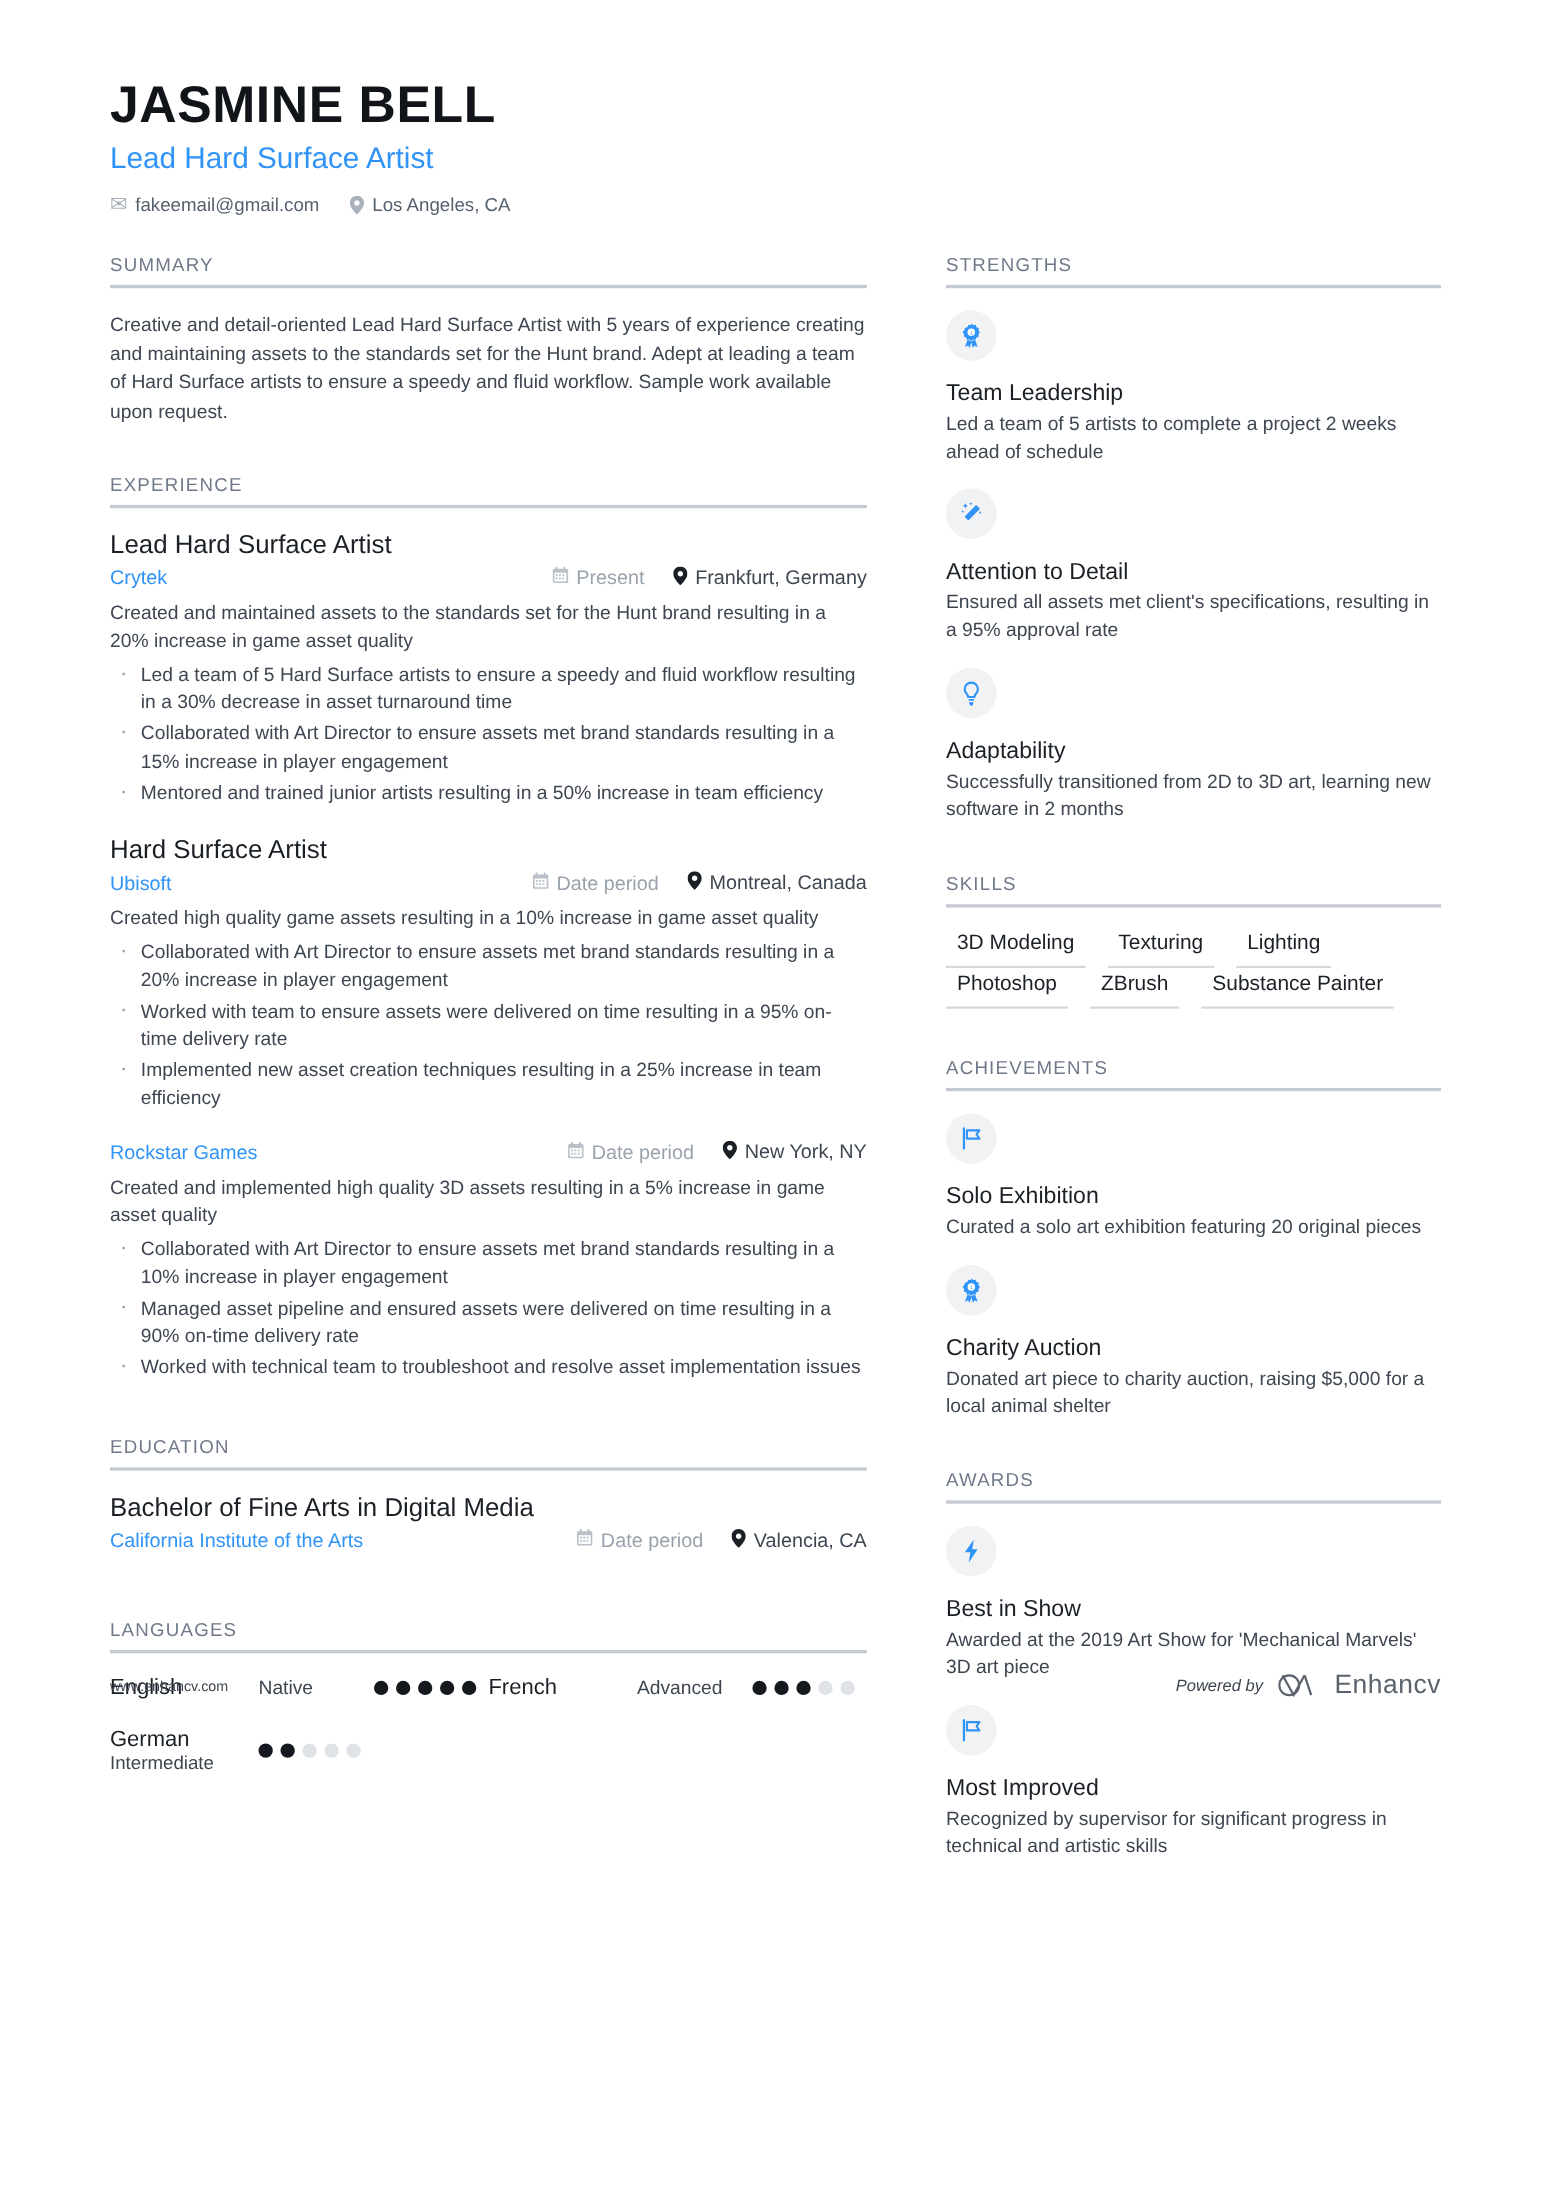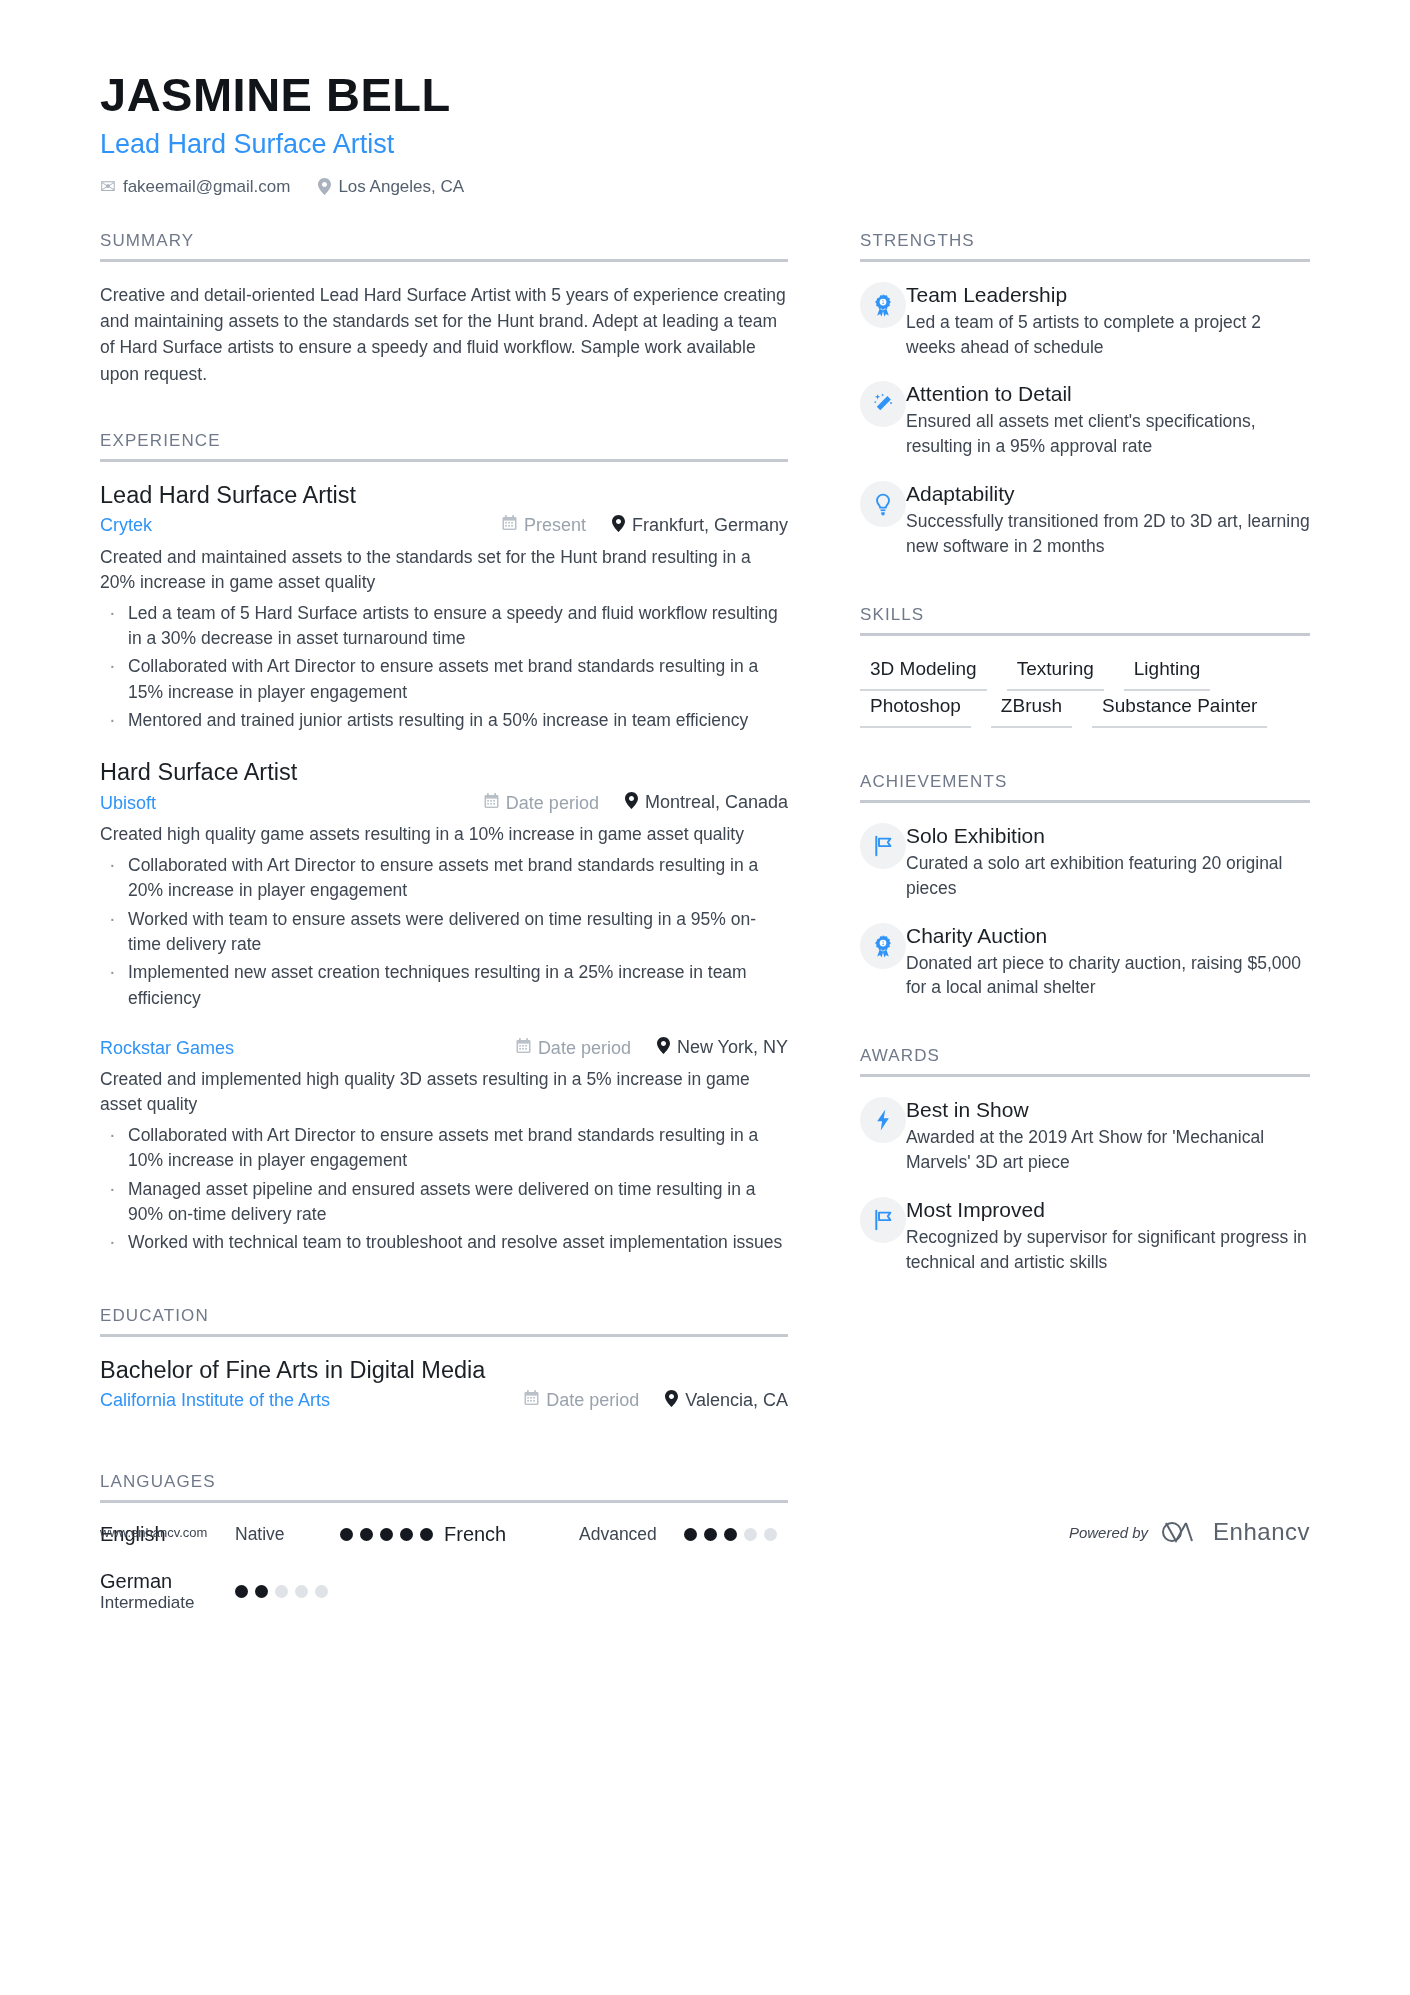--- a/index.html
+++ b/index.html
@@ -75,21 +75,21 @@
   .lang-item { display: flex; align-items: center; width: 50%; margin-bottom: 24px; }
   .lang-name-wrap { width: 135px; }
   .lang-name { font-size: 20px; color: #1b2026; }
   .lang-level-below { font-size: 17px; color: #3e4651; }
   .lang-level { font-size: 17.5px; color: #3e4651; width: 105px; }
   .dots { display: flex; gap: 7px; align-items: center; }
   .dot { width: 13px; height: 13px; border-radius: 50%; background: #dfe2e6; }
   .dot.on { background: #15191f; }
 
   
-  .icon-item { display: flex; margin-bottom: 22px; }
+  .icon-item { display: flex; gap: 17px; margin-bottom: 22px; flex-direction: column; }
   .icon-bubble {
     width: 46px; height: 46px; border-radius: 50%; background: #f0f2f4;
     flex: none; display: flex; align-items: center; justify-content: center;
   }
   .icon-bubble svg { display: block; }
   .icon-text { padding-top: 1px; }
   .icon-title { font-size: 21px; color: #1b2026; margin-bottom: 3px; }
   .icon-desc { font-size: 17.5px; line-height: 1.42; color: #3e4651; }
 
   

